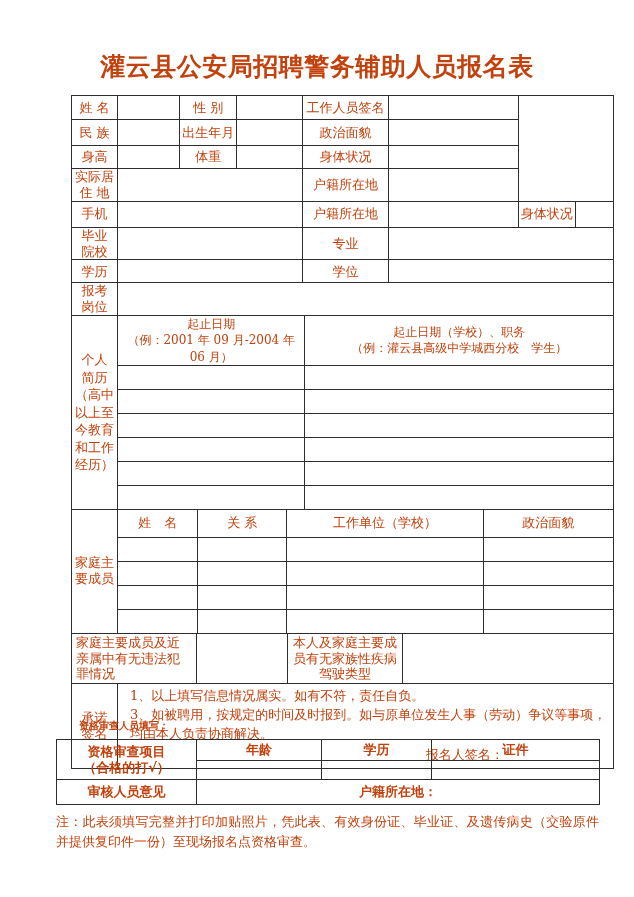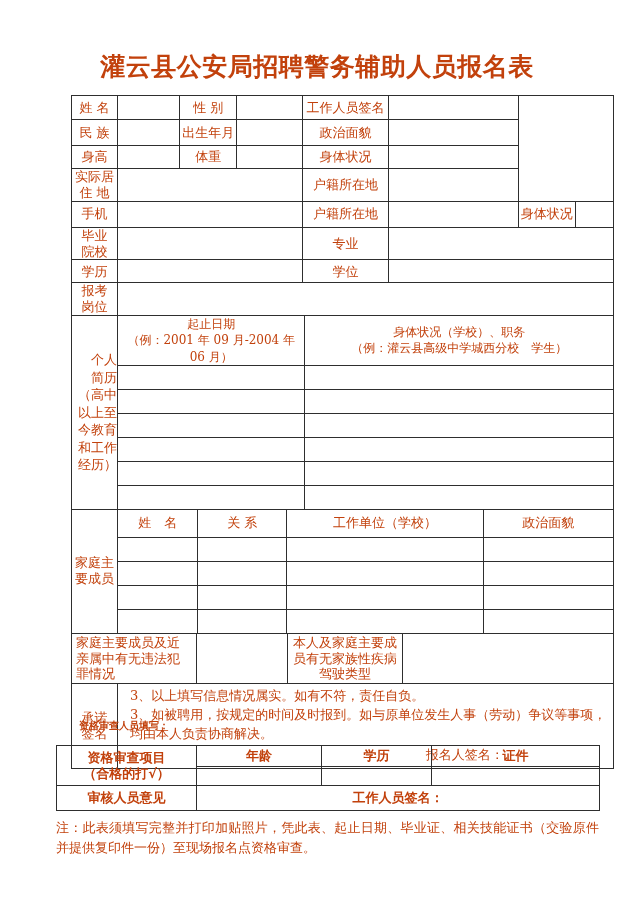--- a/index.html
+++ b/index.html
@@ -17,21 +17,21 @@
   .form { position:absolute; top:95px; left:71px; width:543px;border-radius:15px; }
   table { border-collapse:collapse; table-layout:fixed; width:543px; margin-top:-1px; }
   table:first-child { margin-top:0; }
   td {
     border:1px solid #2e2e2e; font-size:13px; text-align:center;
     vertical-align:middle; padding:0; line-height:1.22; overflow:hidden;
   }
   .pre { white-space:pre-line; }
   .left { text-align:left; padding:1px 4px; }
   .hdr { font-size:12px; white-space:pre-line; line-height:1.35; }
-  .resume-lbl { font-size:13px; line-height:1.35;text-align:right; }
+  .resume-lbl { font-size:13px; line-height:1.35; }
   .promise-cell { text-align:left; padding:3px 6px 3px 12px; font-size:13px; line-height:1.45; }
   .sig-line { text-align:left; padding-left:62%; margin-top:2px; }
   .lower { position:absolute; top:719px; left:56px; width:543px; }
   .review-heading {
     font-family:"DejaVu Sans","Liberation Sans",sans-serif;
     font-weight:bold; font-size:10px; margin:0 0 6px 6px;padding-left:17px;
   }
   .review-table td {
     font-family:"DejaVu Sans","Liberation Sans",sans-serif;
     font-weight:bold; font-size:13px;
@@ -131,21 +131,21 @@
           <tr style="height:35px">
         <td class="pre resume-lbl" rowspan="7">个人
 简历
 （高中
 以上至
 今教育
 和工作
 经历）</td>
         <td class="hdr">起止日期
 （例：2001 年 09 月-2004 年 06 月）</td>
-        <td class="hdr">身体状况（学校）、职务
+        <td class="hdr">起止日期（学校）、职务
 （例：灌云县高级中学城西分校　学生）</td>
       </tr>
       <tr style="height:24px">
             <td></td>
             <td></td>
           </tr>
       <tr style="height:24px">
             <td></td>
             <td></td>
           </tr>
@@ -234,32 +234,32 @@
     <table>
       <colgroup>
         <col style="width:46px">
           <col style="width:495px">
       </colgroup>
       <tbody>
           <tr style="height:56px">
         <td class="pre">承诺
 签名</td>
         <td class="promise-cell">
-          <div>3、以上填写信息情况属实。如有不符，责任自负。</div>
+          <div>1、以上填写信息情况属实。如有不符，责任自负。</div>
           <div>3、如被聘用，按规定的时间及时报到。如与原单位发生人事（劳动）争议等事项，均由本人负责协商解决。</div>
           <div class="sig-line">报名人签名：</div>
         </td>
       </tr>
     </tbody>
       </table>
   </div>
 
   <div class="lower">
     <div class="review-heading">资格审查人员填写：</div>
-    <table class="review-table" style="margin-top:12px">
+    <table class="review-table" style="margin-top:6px">
       <colgroup>
         <col style="width:140px">
           <col style="width:125px">
           <col style="width:110px">
           <col style="width:168px">
       </colgroup>
       <tbody>
           <tr style="height:21px">
         <td class="pre" rowspan="2">资格审查项目
 （合格的打√）</td>
@@ -267,21 +267,21 @@
         <td>学历</td>
         <td>证件</td>
       </tr>
       <tr style="height:19px">
         <td></td>
         <td></td>
         <td></td>
       </tr>
       <tr style="height:25px">
         <td>审核人员意见</td>
-        <td colspan="3">工作人员签名：</td>
-      </tr>
-    </tbody>
-      </table>
-    <div class="note">注：此表须填写完整并打印加贴照片，凭此表、起止日期、毕业证、相关技能证书（交验原件并提供复印件一份）至现场报名点资格审查。</div>
+        <td colspan="3">户籍所在地：</td>
+      </tr>
+    </tbody>
+      </table>
+    <div class="note">注：此表须填写完整并打印加贴照片，凭此表、有效身份证、毕业证、及遗传病史（交验原件并提供复印件一份）至现场报名点资格审查。</div>
   </div>
 
   <div class="bottom-bar"></div>
 </div>
 
 </body></html>

